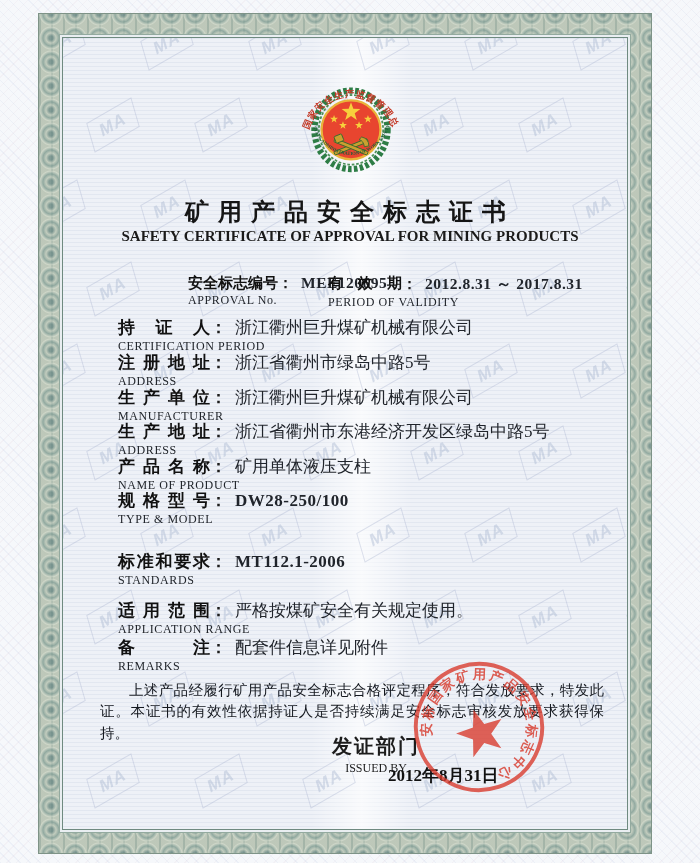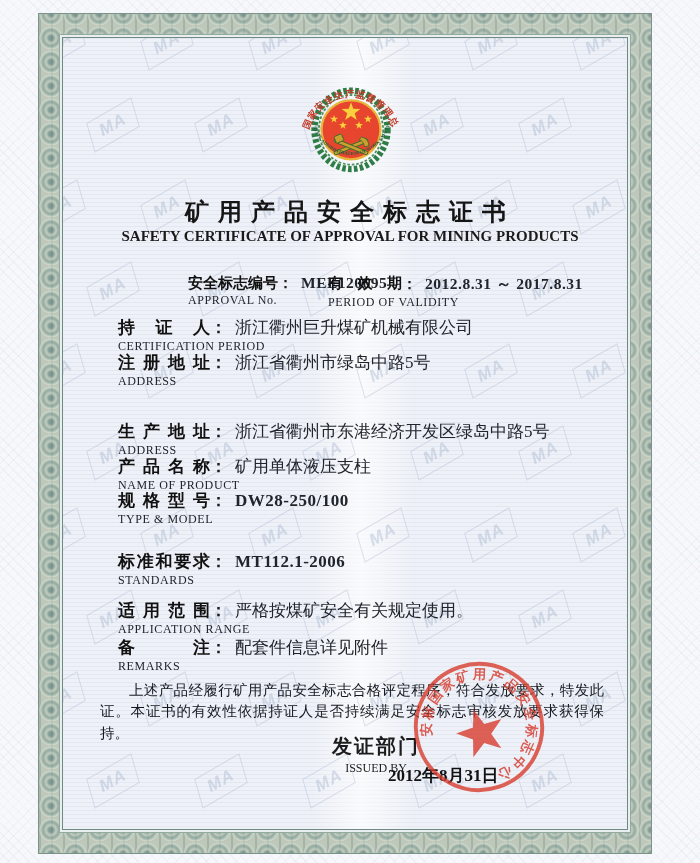--- a/index.html
+++ b/index.html
@@ -222,20 +222,24 @@
   </div>
 
   <div class="field-row" style="top:316px">
     <span class="lbl-cn">持证人</span><span class="colon">：</span><span class="val">浙江衢州巨升煤矿机械有限公司</span>
     <div class="lbl-en">CERTIFICATION PERIOD</div>
   </div>
   <div class="field-row" style="top:351px">
     <span class="lbl-cn">注册地址</span><span class="colon">：</span><span class="val">浙江省衢州市绿岛中路5号</span>
     <div class="lbl-en">ADDRESS</div>
   </div>
+  <div class="field-row" style="top:386px">
+    <span class="lbl-cn">生产单位</span><span class="colon">：</span><span class="val">浙江衢州巨升煤矿机械有限公司</span>
+    <div class="lbl-en">MANUFACTURER</div>
+  </div>
   <div class="field-row" style="top:420px">
     <span class="lbl-cn">生产地址</span><span class="colon">：</span><span class="val">浙江省衢州市东港经济开发区绿岛中路5号</span>
     <div class="lbl-en">ADDRESS</div>
   </div>
   <div class="field-row" style="top:455px">
     <span class="lbl-cn">产品名称</span><span class="colon">：</span><span class="val">矿用单体液压支柱</span>
     <div class="lbl-en">NAME OF PRODUCT</div>
   </div>
   <div class="field-row" style="top:489px">
     <span class="lbl-cn">规格型号</span><span class="colon">：</span><span class="val latin">DW28-250/100</span>

